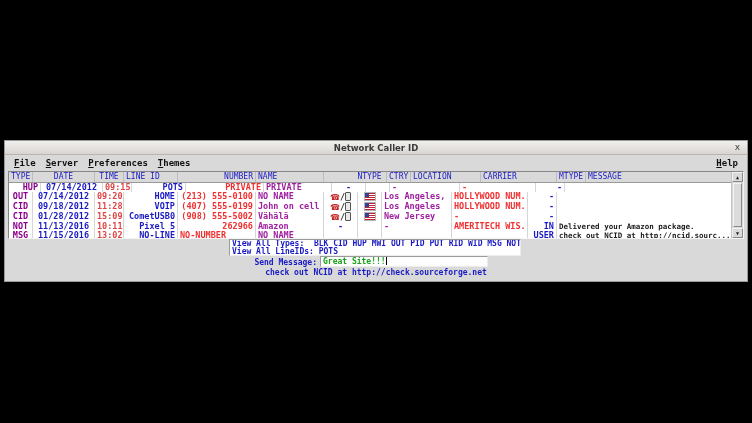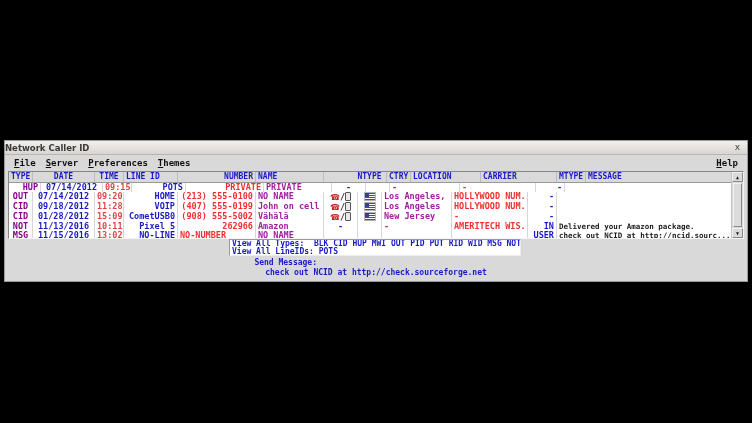--- a/index.html
+++ b/index.html
@@ -2,38 +2,38 @@
 <html style="--c-blue: #1a1ac4; --c-red: #f03030; --c-time: #e04545; --c-purple: #a020a0; --c-type: #8b008b; --c-green: #18a018; --c-black: #1a1a1a;"><head>
 <meta charset="utf-8">
 <style>
   html,body{margin:0;padding:0;}
   body{width:752px;height:423px;background:#000;position:relative;overflow:hidden;
        font-family:"DejaVu Sans Mono",monospace;}
   .window{position:absolute;left:4px;top:140px;width:744px;height:142px;
           background:#d9d9d9;border:1px solid #9a9a9a;box-sizing:border-box;}
   .titlebar{height:14px;background:linear-gradient(#f2f0ee,#d8d5d1);
             border-bottom:1px solid #b9b6b2;display:flex;align-items:center;
-            justify-content:flex-start;position:relative;box-sizing:border-box;}
+            justify-content:center;position:relative;box-sizing:border-box;}
   .titlebar .title{font-family:"DejaVu Sans",sans-serif;font-weight:bold;
                    font-size:8.5px;color:#3a3a3a;}
   .close-btn{position:absolute;right:7px;top:0;font-family:"DejaVu Sans",sans-serif;
              font-size:9px;color:#444;cursor:default;line-height:13px;}
   .menubar{height:16px;display:flex;align-items:center;font-size:9px;font-weight:bold;
            color:#111;padding:0 4px;}
   .menu-item{padding:0 5px;white-space:nowrap;}
   .menu-help{margin-left:auto;}
   .menu-item u{text-decoration:underline;}
 
   .table-frame{position:absolute;left:3px;top:30px;right:3px;height:68px;
                background:#fff;border:1px solid;border-color:#868686 #f4f4f4 #f4f4f4 #868686;
                box-sizing:border-box;display:flex;}
   .tmain{flex:1;display:flex;flex-direction:column;overflow:hidden;}
   .thead{display:flex;height:11px;background:#d9d9d9;border-bottom:1px solid #9a9a9a;
          box-sizing:border-box;flex:none;}
-  .hcell{font-size:8px;font-weight:bold;color:var(--c-blue);line-height:10px;
+  .hcell{font-size:8px;font-weight:normal;color:var(--c-blue);line-height:10px;
          padding:0 2px;box-sizing:border-box;border-right:1px solid #bdbdbd;
          white-space:nowrap;overflow:hidden;flex:none;}
   .tbody{flex:1;display:flex;flex-direction:column;}
   .trow{display:flex;flex:1;}
   .tcell{font-size:8.5px;font-weight:bold;line-height:9px;padding:0 2px;
          box-sizing:border-box;border-right:1px solid #d6d6d6;
          white-space:nowrap;overflow:hidden;flex:none;}
   .col-type{color:var(--c-type);}
   .col-date,.col-lineid,.col-mtype,.col-ntype{color:var(--c-blue);text-align:right;}
   .col-time{color:var(--c-time);}
@@ -198,15 +198,16 @@
       <div class="sb-btn">▼</div>
     </div>
   </div>
 
   <div class="viewall">
     <div>View All Types:  BLK CID HUP MWI OUT PID PUT RID WID MSG NOT</div>
     <div>View All LineIDs: POTS</div>
   </div>
 
   <div class="sendmsg-label">Send Message:</div>
+  <div class="sendmsg-input"><span>Great Site!!!</span><span class="caret"></span></div>
 
   <div class="footer-note">check out NCID at http://check.sourceforge.net</div>
 </div>
 
 </body></html>

